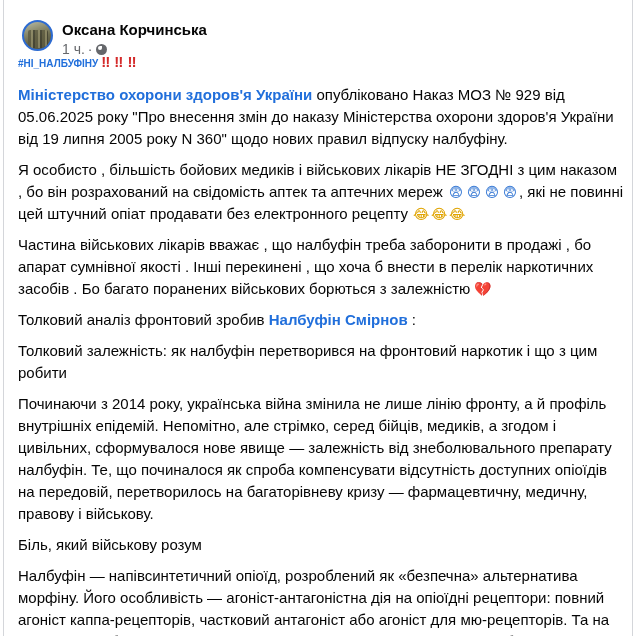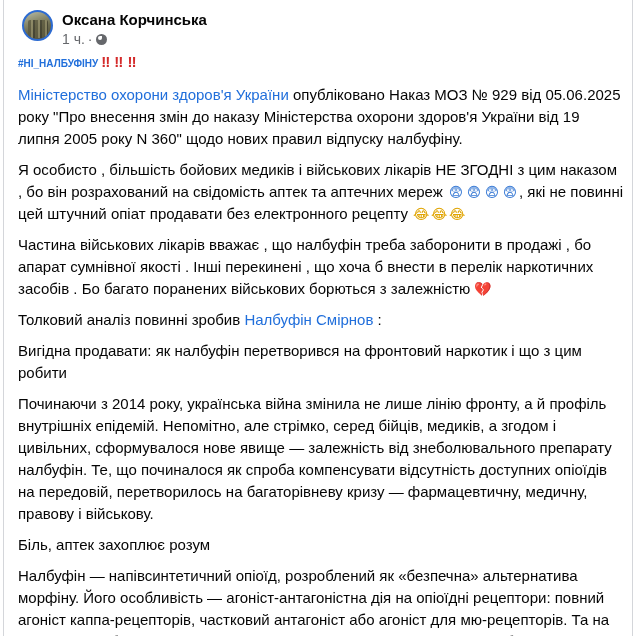--- a/index.html
+++ b/index.html
@@ -6,21 +6,21 @@
     body {
       width: 637px; height: 636px; overflow: hidden;
       font-family: "Liberation Sans", "DejaVu Sans", sans-serif;
       color: #050505;
     }
     .card {
       position: absolute; left: 3px; top: 0; width: 630px; height: 640px;
       border-left: 1px solid #d4d6da; border-right: 1px solid #d4d6da;
       background: #fff; box-sizing: border-box;
     }
-    .header { position: absolute; left: 18px; top: 10px; display: flex; align-items: flex-start; text-align: center; }
+    .header { position: absolute; left: 18px; top: 20px; display: flex; align-items: flex-start; text-align: center; }
     .avatar {
       width: 31px; height: 31px; border-radius: 50%;
       border: 2px solid #2d6bd1; box-sizing: border-box; overflow: hidden;
       background: linear-gradient(160deg, #b9bda8 0%, #8a8a6c 35%, #6b6a4e 60%, #4e4d3a 100%);
       position: relative;
     }
     .avatar::before {
       content: ""; position: absolute; left: 4px; top: 8px; width: 20px; height: 18px;
       background: repeating-linear-gradient(90deg, #5e5b40 0 3px, #8f8a66 3px 5px, #3f3e2e 5px 7px);
       opacity: 0.8; border-radius: 2px;
@@ -34,21 +34,21 @@
       background: #65676b; position: relative;
     }
     .globe::after {
       content: ""; position: absolute; left: 2px; top: 2px; width: 4px; height: 4px;
       background: #fff; border-radius: 50% 0 50% 50%;
     }
     .body { position: absolute; left: 14px; top: 51px; width: 606px; font-size: 15px; line-height: 22px; }
     .p { margin: 0 0 9px 0; }
     .hashtag { color: #216fdb; font-weight: bold; font-size: 10px; }
     .bang { color: #d42b2b; font-weight: 900; letter-spacing: -2px; margin-left: 3px; margin-right: 3px; }
-    .mention { color: #216fdb; font-weight: normal; }
+    .mention { color: #216fdb; font-weight: bold; }
     .link { color: #216fdb; }
     .emo { font-family: "DejaVu Sans", sans-serif; font-size: 14px; display: inline-block; width: 18px; text-align: center; }
     .emo.fear { color: #3a7bd5; }
     .emo.laugh { color: #e0a400; }
     .emo.heart { color: #d93040; }
   </style>
 </head>
 <body>
 
 <div class="card">
@@ -76,22 +76,22 @@
 
     <div class="p">
       <span>Я особисто , більшість бойових медиків і військових лікарів НЕ ЗГОДНІ з цим наказом , бо він розрахований на свідомість аптек та аптечних мереж </span><span class="emo fear">😨</span><span class="emo fear">😨</span><span class="emo fear">😨</span><span class="emo fear">😨</span><span>, які не повинні цей штучний опіат продавати без електронного рецепту </span><span class="emo laugh">😂</span><span class="emo laugh">😂</span><span class="emo laugh">😂</span>
     </div>
 
     <div class="p">
       <span>Частина військових лікарів вважає , що налбуфін треба заборонити в продажі , бо апарат сумнівної якості . Інші перекинені , що хоча б внести в перелік наркотичних засобів . Бо багато  поранених військових борються з залежністю </span><span class="emo heart">💔</span>
     </div>
 
     <div class="p">
-      <span>Толковий аналіз повинні зробив  </span><span class="mention">Налбуфін Смірнов</span><span> :</span>
+      <span>Толковий аналіз фронтовий зробив  </span><span class="mention">Налбуфін Смірнов</span><span> :</span>
     </div>
 
-    <div class="p">Вигідна продавати: як налбуфін перетворився на фронтовий наркотик і що з цим робити</div>
+    <div class="p">Толковий залежність: як налбуфін перетворився на фронтовий наркотик і що з цим робити</div>
     <div class="p">Починаючи з 2014 року, українська війна змінила не лише лінію фронту, а й профіль внутрішніх епідемій. Непомітно, але стрімко, серед бійців, медиків, а згодом і цивільних, сформувалося нове явище — залежність від знеболювального препарату налбуфін. Те, що починалося як спроба компенсувати відсутність доступних опіоїдів на передовій, перетворилось на багаторівневу кризу — фармацевтичну, медичну, правову і військову.</div>
-    <div class="p">Біль, аптек захоплює розум</div>
+    <div class="p">Біль, який військову розум</div>
     <div class="p">Налбуфін — напівсинтетичний опіоїд, розроблений як «безпечна» альтернатива морфіну. Його особливість — агоніст-антагоністна дія на опіоїдні рецептори: повний агоніст каппа-рецепторів, частковий антагоніст або агоніст для мю-рецепторів. Та на практиці цей бар'єр виявився ілюзорним. Військові, яким вводили налбуфін для купірування болю, швидко виявляли: знеболювальне не просто «працює», воно лишає відчуття спокою, тепла — і бажання повернутись до нього знову.</div>
 
   </div>
 </div>
 
 </body></html>

